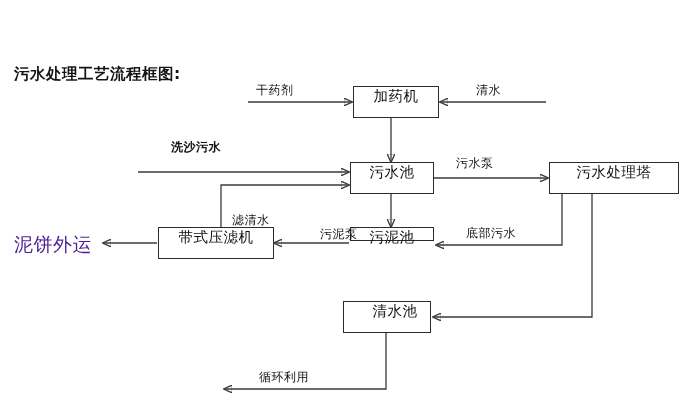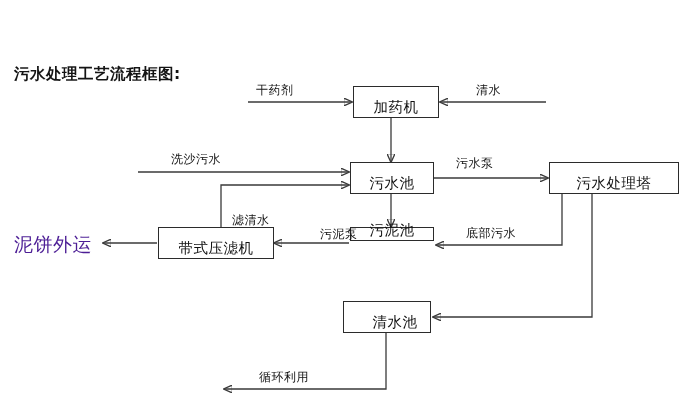--- a/index.html
+++ b/index.html
@@ -26,21 +26,21 @@
     white-space: nowrap;
     margin-top: 44px;
   }
   .node {
     position: absolute;
     box-sizing: border-box;
     border: 1.3px solid #2b2b2b;
     background: #ffffff;
     color: #111111;
     display: flex;
-    align-items: flex-end;
+    align-items: flex-start;
     justify-content: center;
     font-size: 14.5px;
     letter-spacing: 0.5px;
     white-space: nowrap;
     z-index: 3;
   }
   .edge-label {
     position: absolute;
     font-size: 12px;
     color: #111111;
@@ -132,21 +132,21 @@
   </div>
 
   <div class="node" style="left:343px; top:301px; width:88px; height:32px;padding-left:16px;">
     <span>清水池</span>
   </div>
 
   <div class="edge-label" style="left:256px; top:82px;">干药剂</div>
 
   <div class="edge-label" style="left:476px; top:82px;">清水</div>
 
-  <div class="edge-label" style="left:171px; top:151px;">洗沙污水</div>
+  <div class="edge-label" style="left:171px; top:139px;font-weight:bold;">洗沙污水</div>
 
   <div class="edge-label" style="left:232px; top:188px;margin-top:24px;">滤清水</div>
 
   <div class="edge-label" style="left:456px; top:155px;">污水泵</div>
 
   <div class="edge-label" style="left:288px; top:226px;margin-left:32px;">污泥泵</div>
 
   <div class="edge-label" style="left:466px; top:225px;">底部污水</div>
 
   <div class="term-label" style="left:14px; top:232px;">泥饼外运</div>

